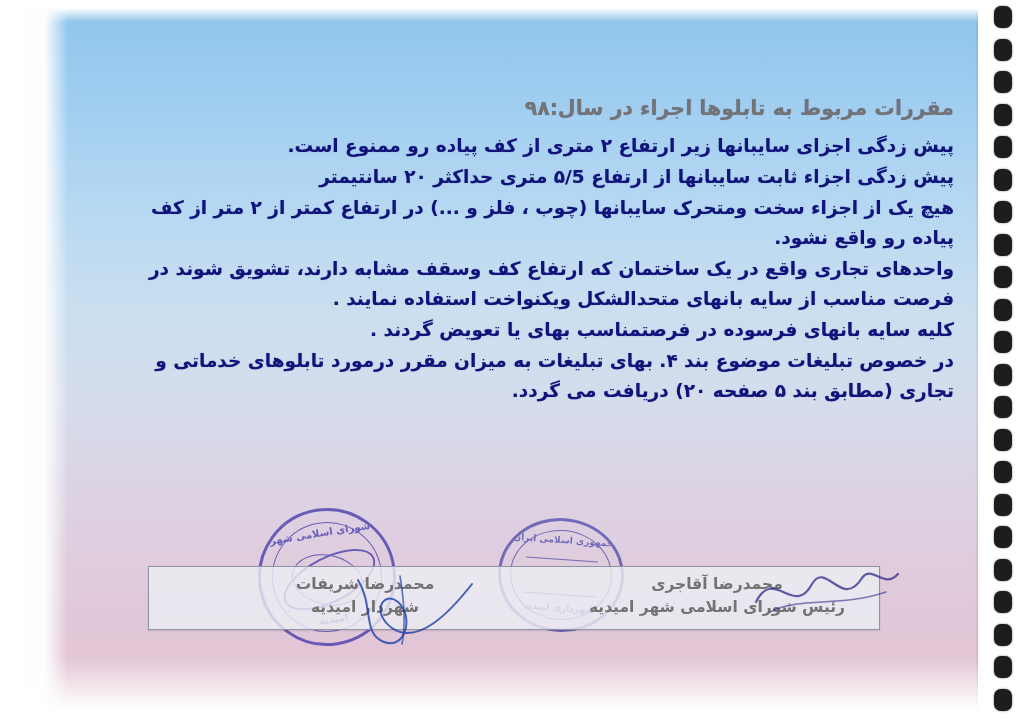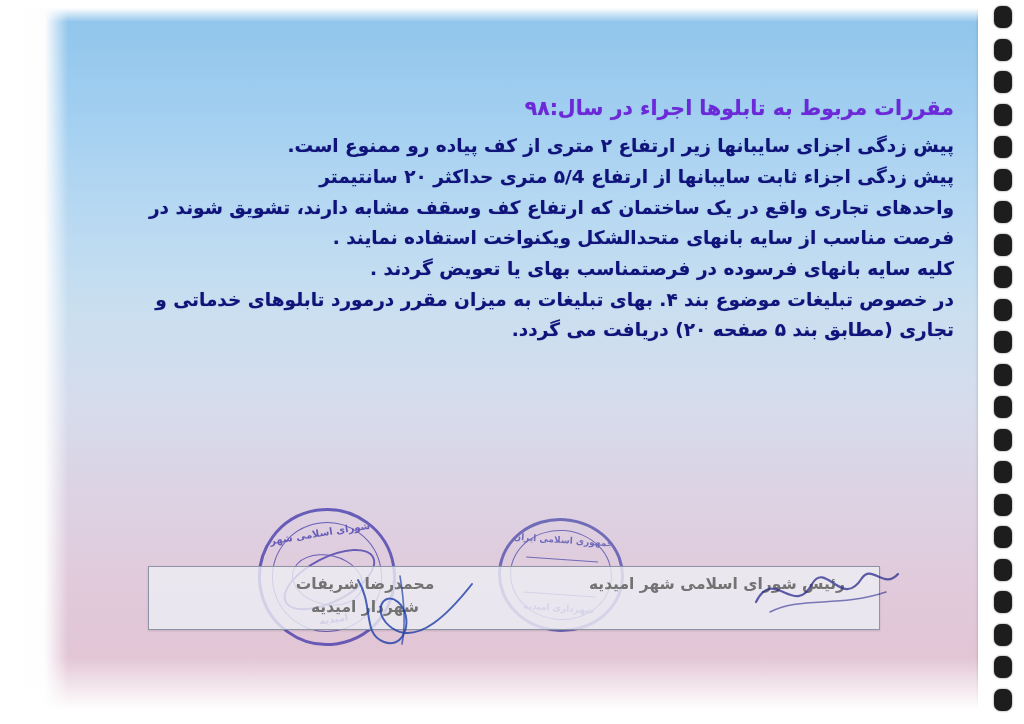--- a/index.html
+++ b/index.html
@@ -98,21 +98,21 @@
     direction: rtl;
     color: #10147a;
     font-weight: bold;
     font-size: 18.5px;
     line-height: 1.62;
     text-shadow: 0 0 1px rgba(20,20,130,0.35);
   }
   #doc-title {
     font-size: 20.5px;
     margin-bottom: 6px;
-    color: #6d28d9;
+    color: #737373;
     font-weight: bold;
   }
   .para {
     margin: 0 0 1px 15px;
   }
 
   
   .stamp {
     position: absolute;
     border-radius: 50%;
@@ -277,21 +277,22 @@
       <div class="hole" style="top: 558.5px;"></div>
       <div class="hole" style="top: 591px;"></div>
       <div class="hole" style="top: 623.5px;"></div>
       <div class="hole" style="top: 656px;"></div>
       <div class="hole" style="top: 688.5px;"></div>
     </div>
 
   <div id="doc-text">
     <div id="doc-title">مقررات مربوط به تابلوها اجراء در سال:۹۸</div>
     <p class="para">پیش زدگی اجزای سایبانها زیر  ارتفاع ۲ متری از کف پیاده رو ممنوع است.</p>
-    <p class="para">پیش زدگی اجزاء ثابت سایبانها از ارتفاع ۵/4 متری حداکثر ۲۰ سانتیمتر</p>
+    <p class="para">پیش زدگی اجزاء ثابت سایبانها از ارتفاع ۵/5 متری حداکثر ۲۰ سانتیمتر</p>
+    <p class="para">هیچ یک از اجزاء سخت ومتحرک سایبانها (چوب ، فلز و ...) در ارتفاع کمتر از ۲ متر از کف پیاده رو واقع نشود.</p>
     <p class="para">واحدهای تجاری واقع در یک ساختمان که ارتفاع کف وسقف مشابه دارند، تشویق شوند در فرصت مناسب از سایه  بانهای متحدالشکل ویکنواخت استفاده نمایند .</p>
     <p class="para">کلیه سایه بانهای فرسوده در فرصتمناسب بهای یا تعویض گردند .</p>
     <p class="para">در خصوص تبلیغات موضوع بند ۴. بهای تبلیغات به میزان مقرر درمورد تابلوهای خدماتی و تجاری (مطابق بند ۵ صفحه ۲۰) دریافت می گردد.</p>
   </div>
 
   <div class="stamp" id="stamp-council">
     <div class="inner"></div>
     <div class="txt">شورای اسلامی شهر</div>
     <div class="swirl"></div>
     <div class="swirl2"></div>
@@ -300,20 +301,21 @@
 
   <div class="stamp" id="stamp-municipality">
     <div class="inner"></div>
     <div class="txt">جمهوری اسلامی ایران</div>
     <div class="lines"></div>
     <div class="txt2">شهرداری امیدیه</div>
   </div>
 
   <div id="signature-block">
     <div class="sig-col" id="sig-right">
+      <div>محمدرضا آقاجری</div>
       <div>رئیس شورای اسلامی شهر امیدیه</div>
     </div>
     <div class="sig-col" id="sig-left">
       <div>محمدرضا شریفات</div>
       <div>شهردار امیدیه</div>
     </div>
   </div>
 
   <svg id="scribble-right" viewBox="0 0 160 70">
     <path d="M10,46 C28,10 48,62 66,28 C80,4 96,54 116,22 C126,8 138,34 152,18" fill="none" stroke="#2b2b8c" stroke-width="2.2" stroke-linecap="round" opacity="0.75"></path>

